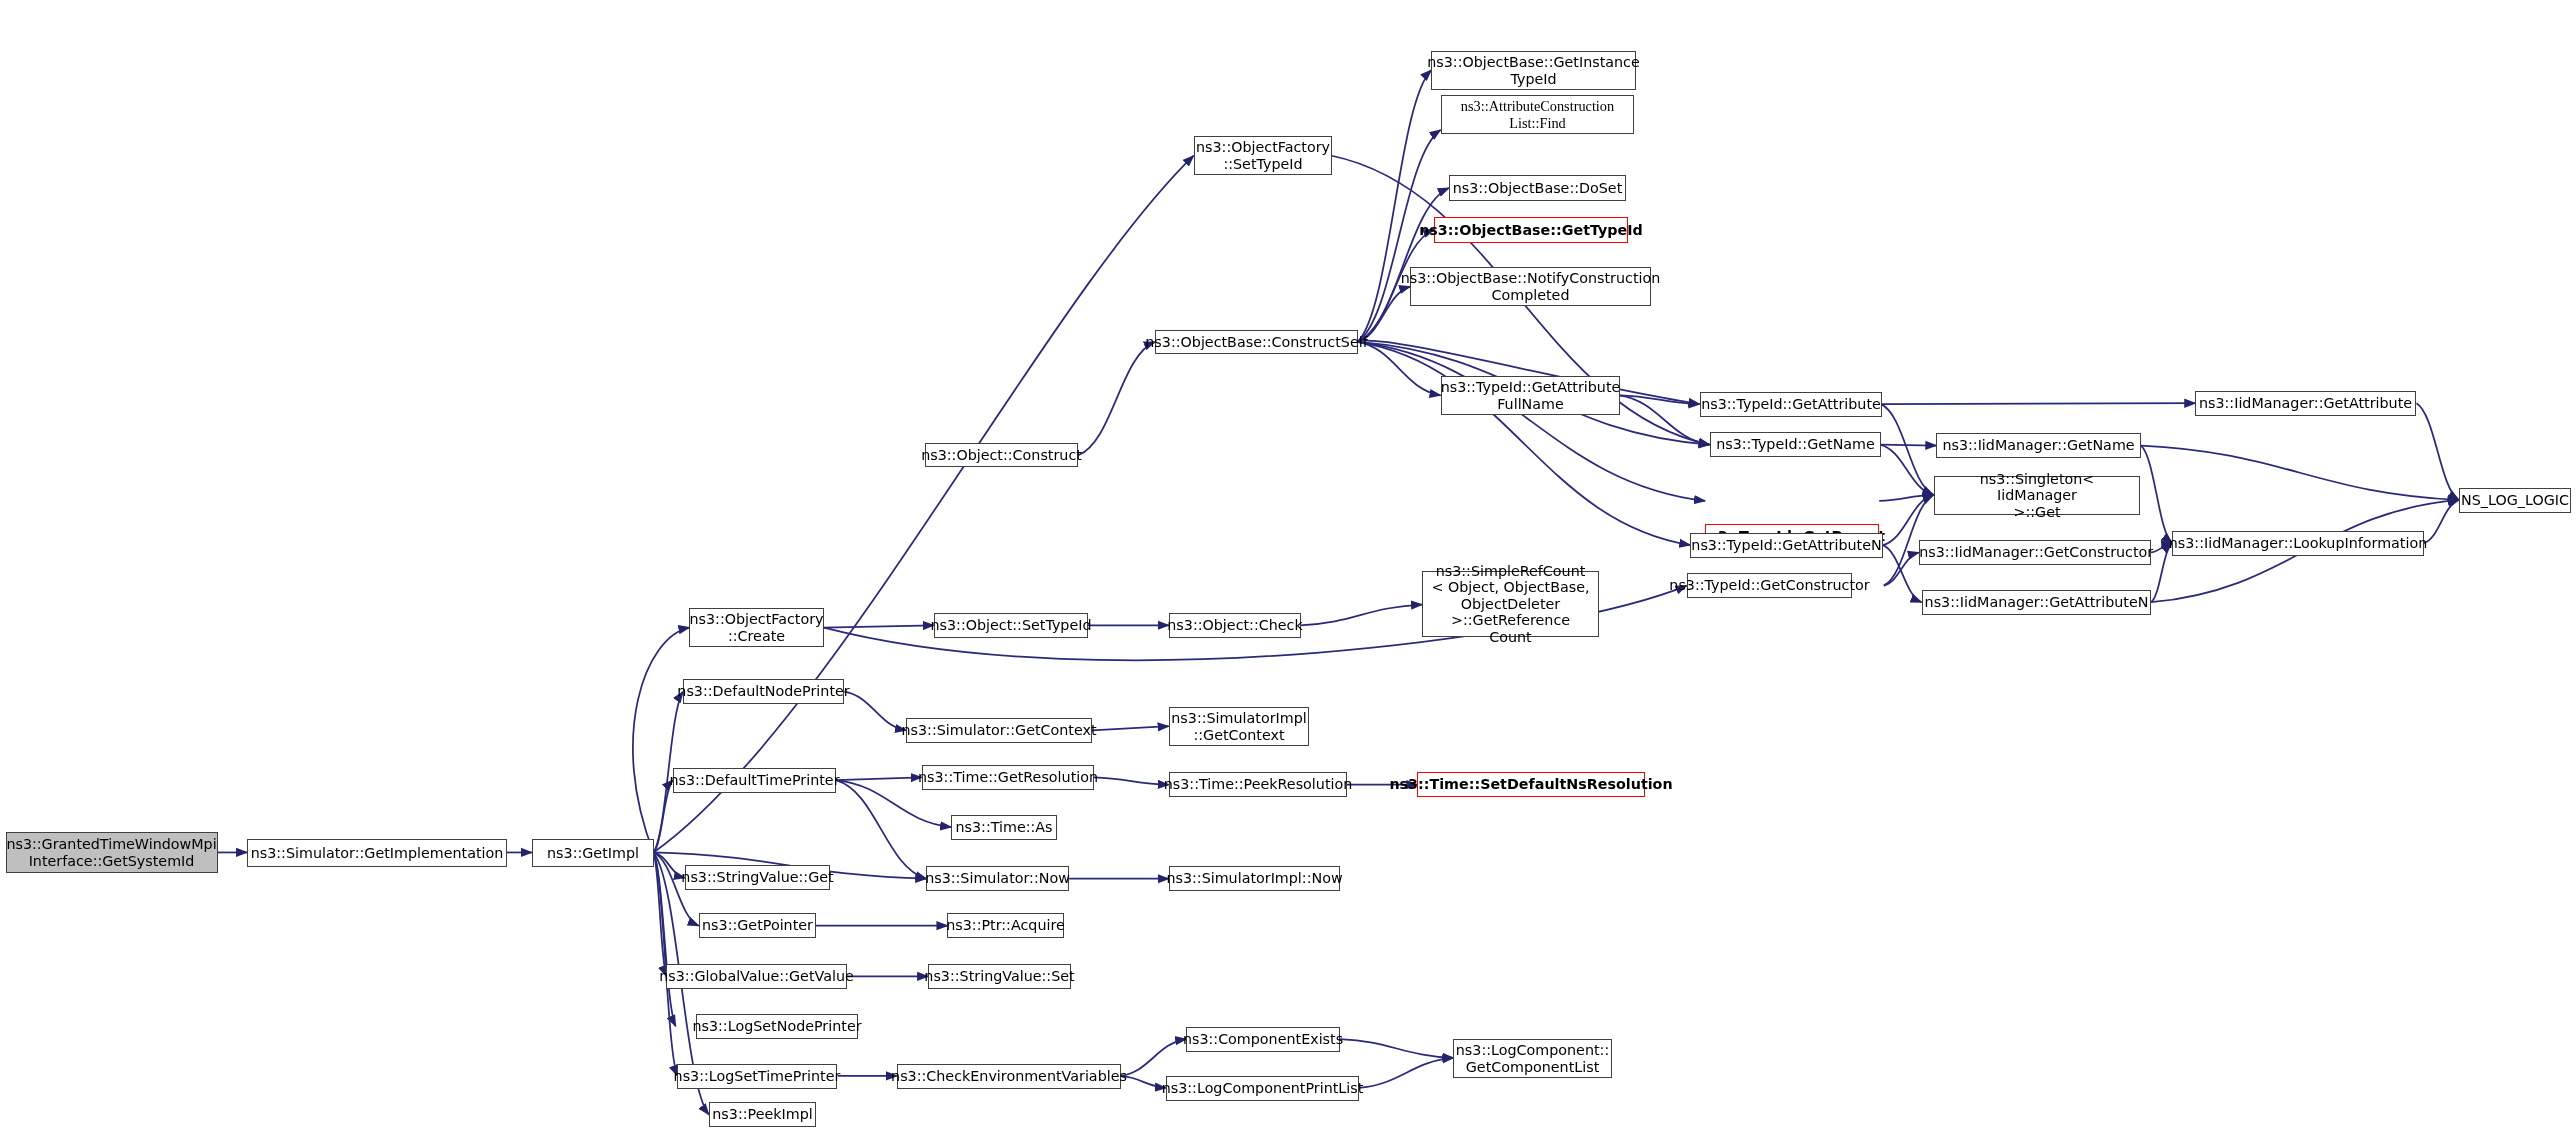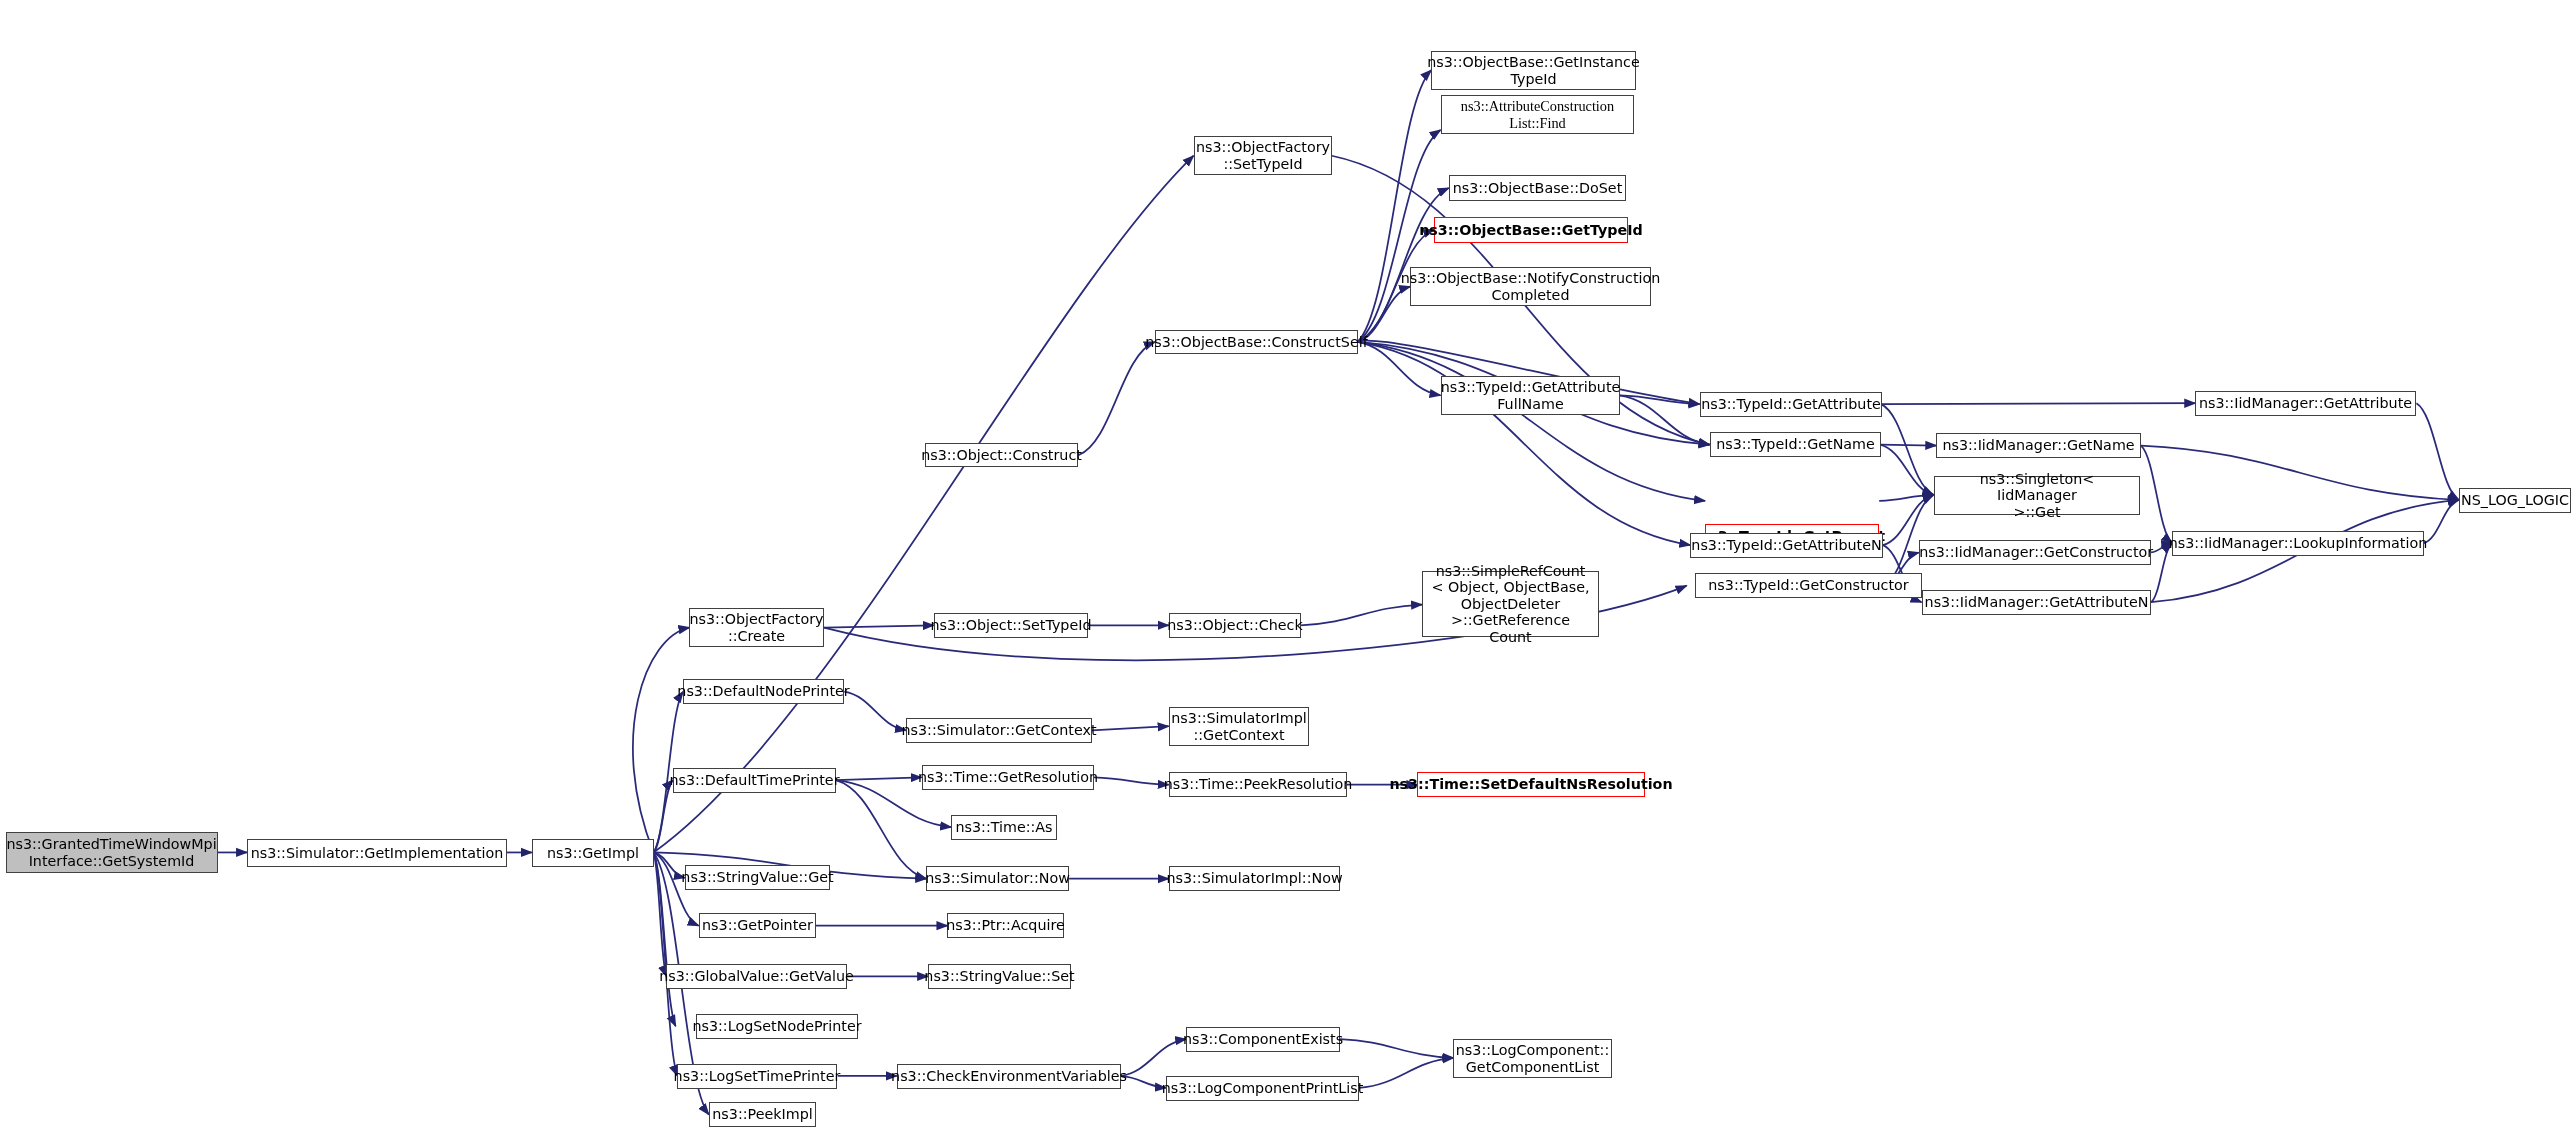--- a/index.html
+++ b/index.html
@@ -107,21 +107,21 @@
       <div class="node" style="left: 1410px; top: 267px; width: 241px; height: 39px;">ns3::ObjectBase::NotifyConstruction
 Completed</div>
       <div class="node" style="left: 1155px; top: 330px; width: 203px; height: 24px;">ns3::ObjectBase::ConstructSelf</div>
       <div class="node" style="left: 925px; top: 443px; width: 153px; height: 24px;">ns3::Object::Construct</div>
       <div class="node" style="left: 1441px; top: 376px; width: 179px; height: 39px;">ns3::TypeId::GetAttribute
 FullName</div>
       <div class="node" style="left: 1700px; top: 392px; width: 182px; height: 25px;">ns3::TypeId::GetAttribute</div>
       <div class="node" style="left: 1710px; top: 432px; width: 171px; height: 25px;">ns3::TypeId::GetName</div>
       <div class="node hot" style="left: 1705px; top: 488px; width: 174px; height: 25px; margin-top: 36px;">ns3::TypeId::GetParent</div>
       <div class="node" style="left: 1690px; top: 533px; width: 193px; height: 25px;">ns3::TypeId::GetAttributeN</div>
-      <div class="node" style="left: 1687px; top: 573px; width: 227px; height: 25px; margin-left: 8px;">ns3::TypeId::GetConstructor</div>
+      <div class="node" style="left: 1687px; top: 573px; width: 165px; height: 25px;">ns3::TypeId::GetConstructor</div>
       <div class="node" style="left: 2195px; top: 391px; width: 221px; height: 25px;">ns3::IidManager::GetAttribute</div>
       <div class="node" style="left: 1936px; top: 433px; width: 205px; height: 25px;">ns3::IidManager::GetName</div>
       <div class="node" style="left: 1934px; top: 476px; width: 206px; height: 39px;">ns3::Singleton&lt; IidManager
 &gt;::Get</div>
       <div class="node" style="left: 1919px; top: 540px; width: 232px; height: 25px; padding-left: 7px;">ns3::IidManager::GetConstructor</div>
       <div class="node" style="left: 1922px; top: 590px; width: 229px; height: 25px;">ns3::IidManager::GetAttributeN</div>
       <div class="node" style="left: 2172px; top: 531px; width: 252px; height: 25px;">ns3::IidManager::LookupInformation</div>
       <div class="node" style="left: 2459px; top: 488px; width: 112px; height: 25px;">NS_LOG_LOGIC</div>
       <div class="node" style="left: 689px; top: 608px; width: 135px; height: 39px;">ns3::ObjectFactory
 ::Create</div>

